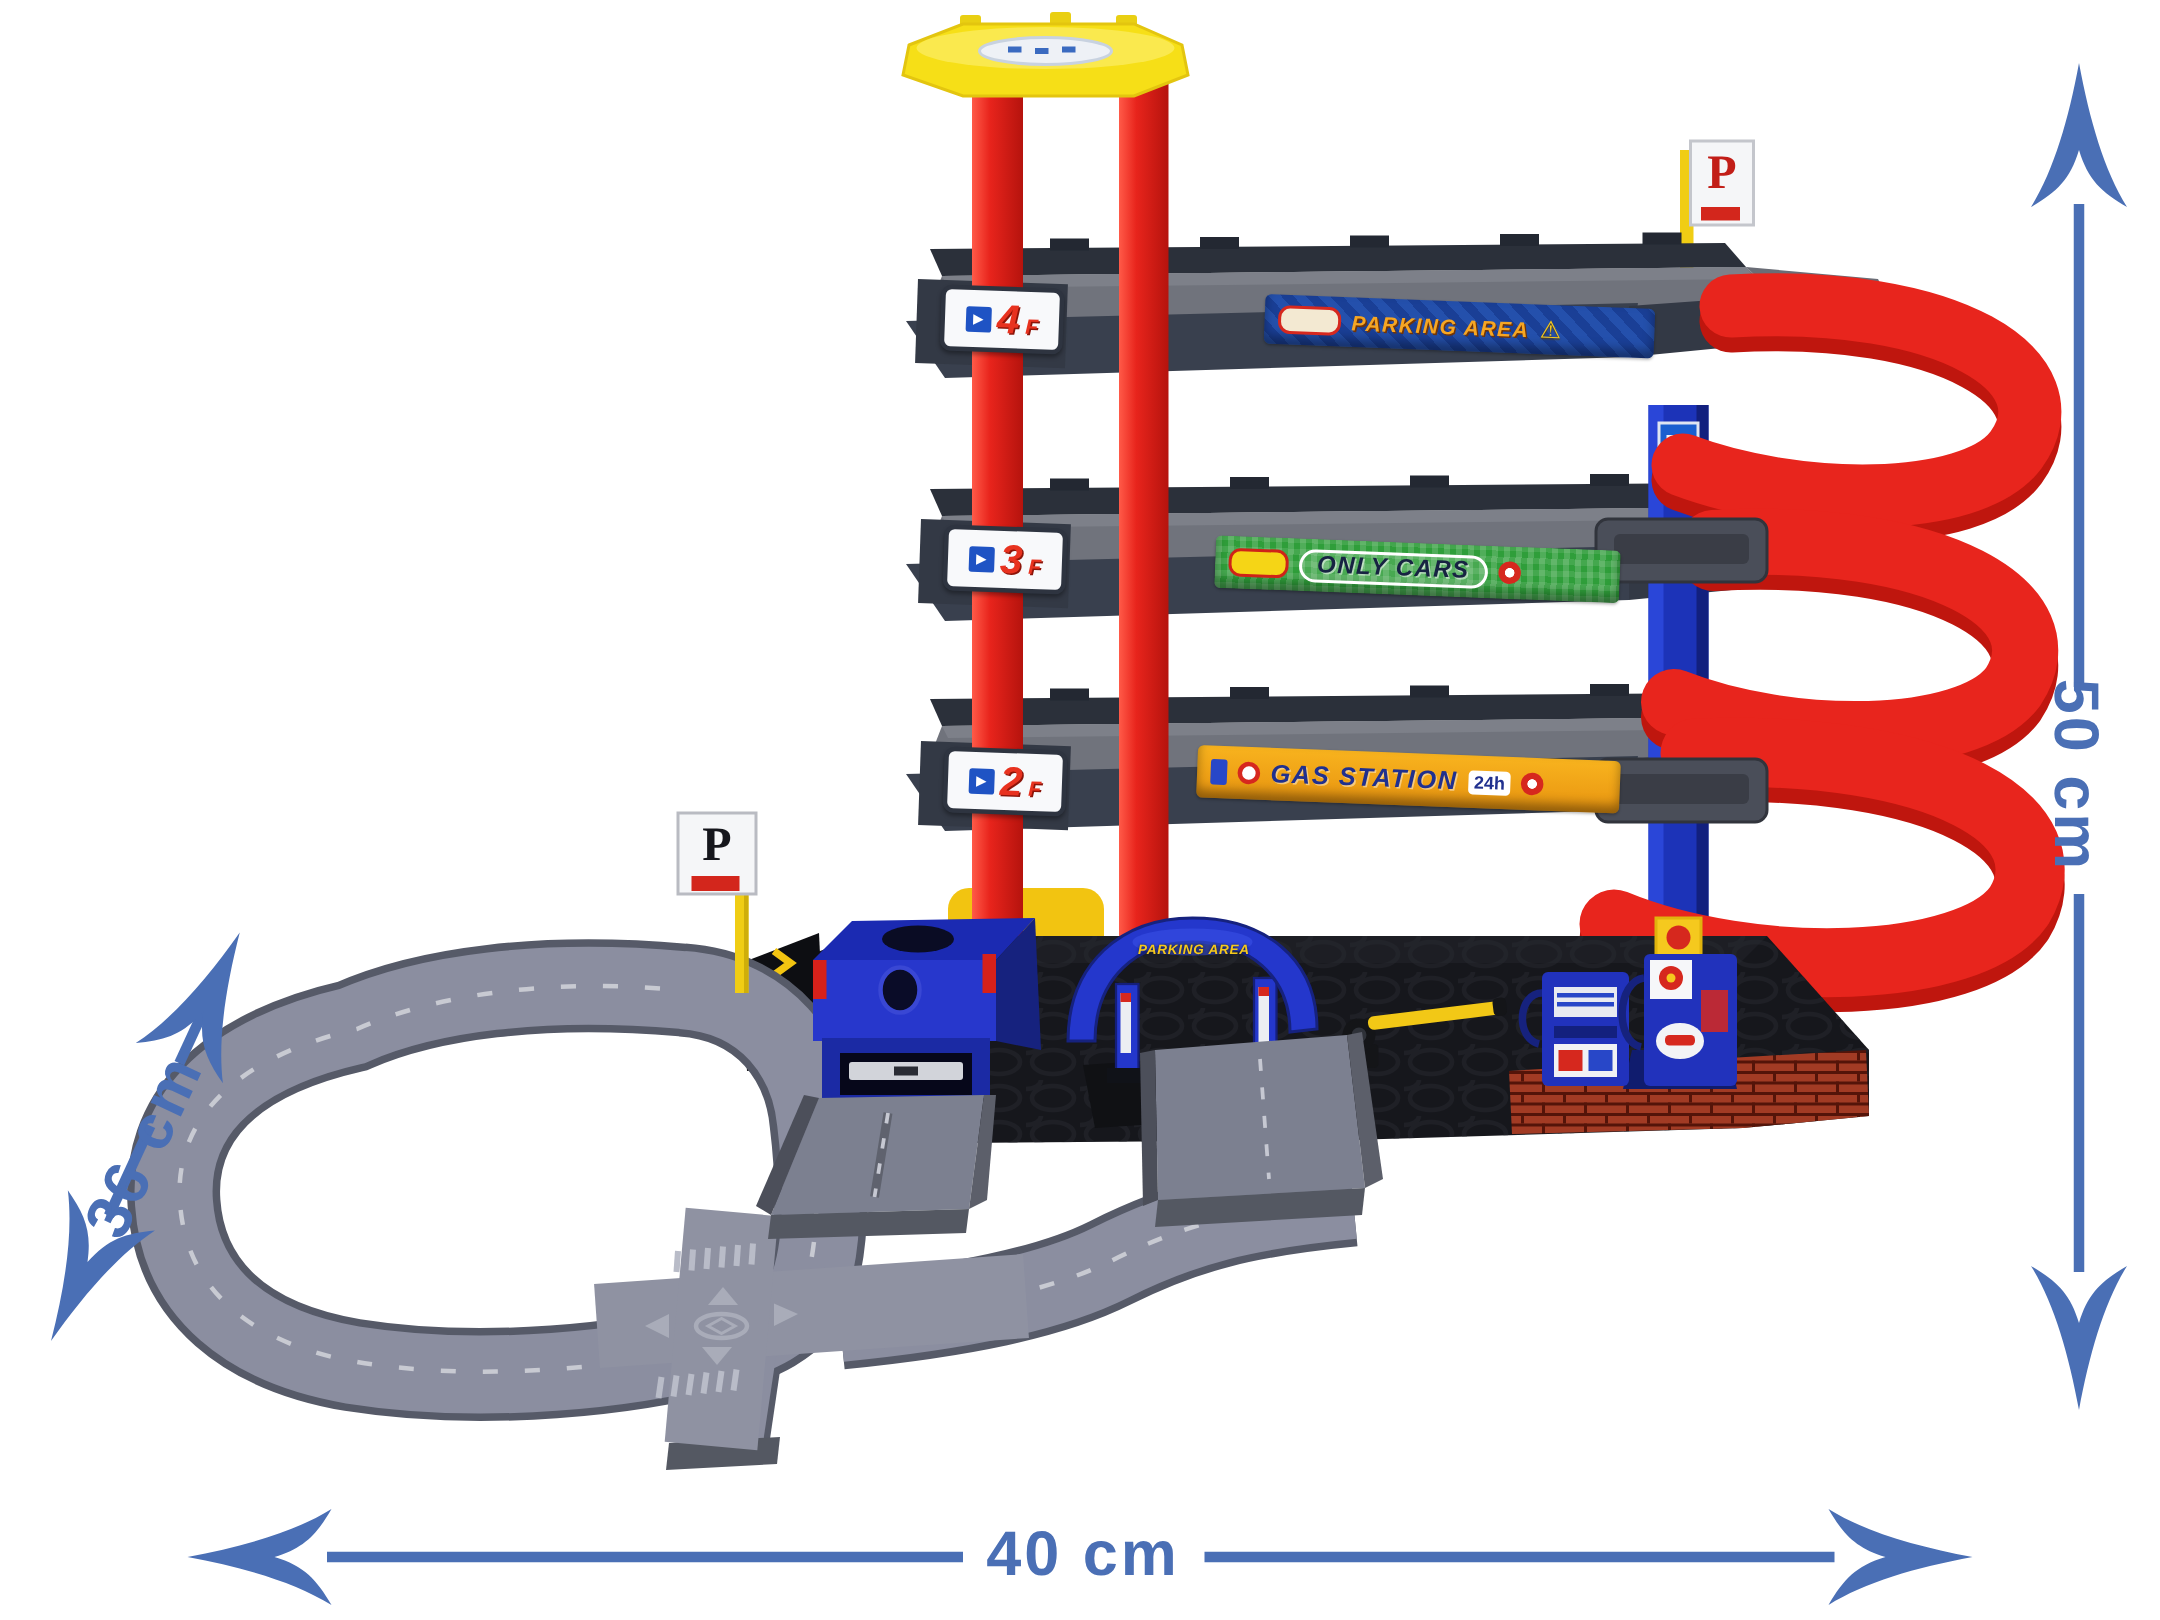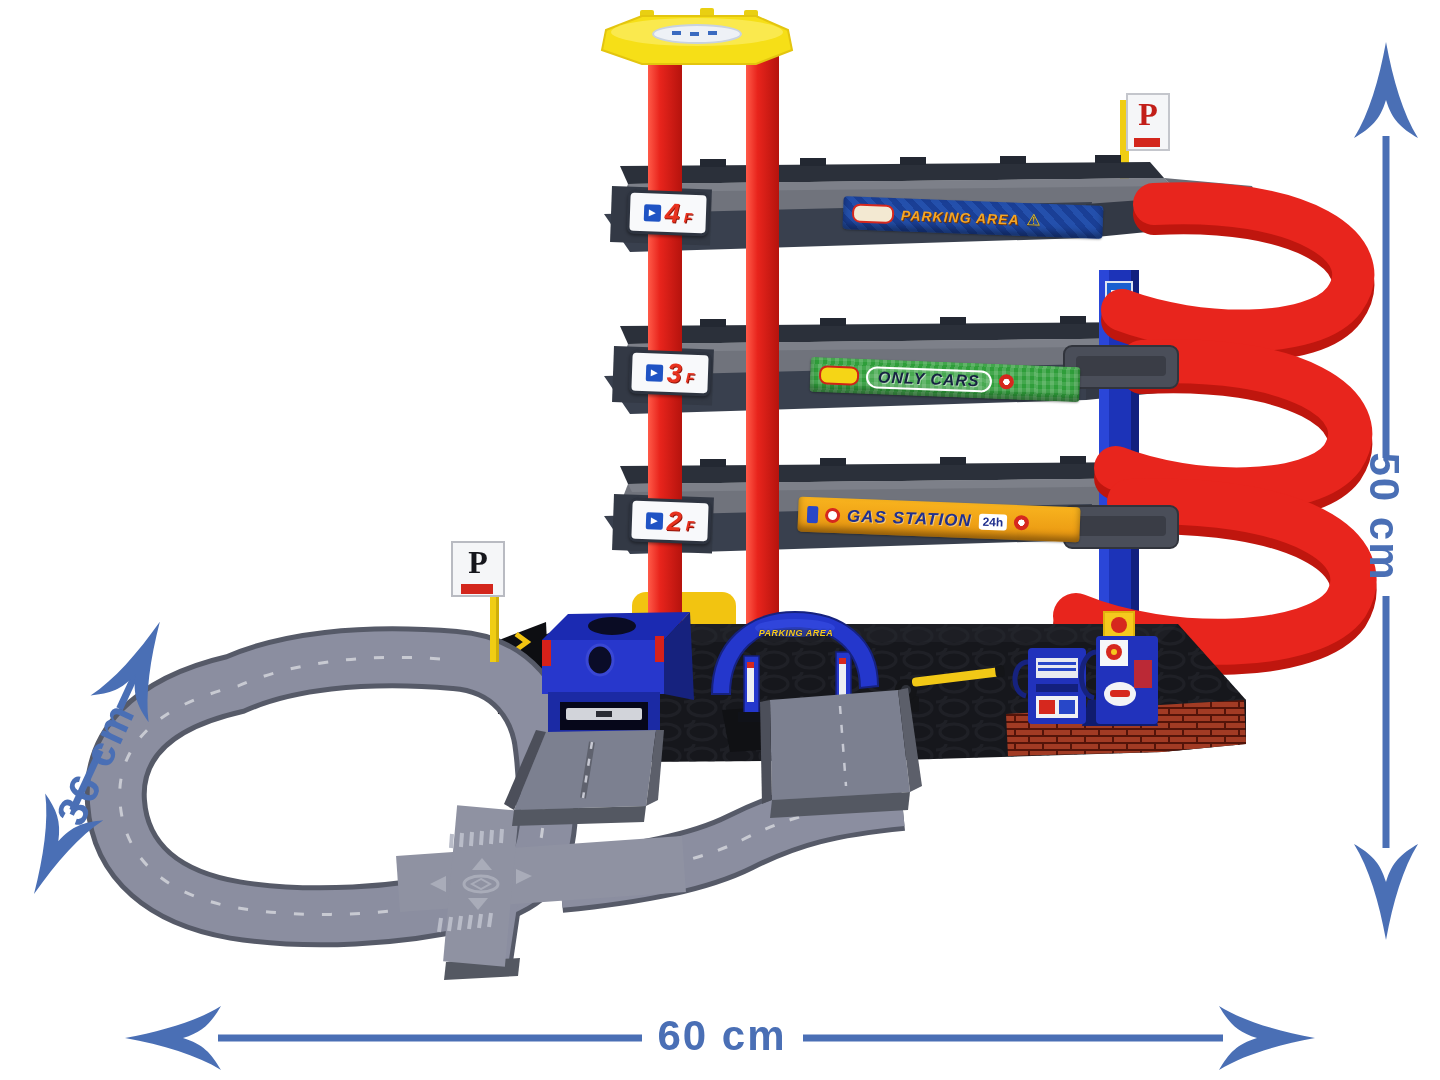--- a/index.html
+++ b/index.html
@@ -371,16 +371,16 @@
   <span class="b2-badge">24h</span>
   <span class="red-dot"></span>
 </div>
 
 <div class="arch-text" style="left:738px;top:628px;">PARKING AREA</div>
 
 <div class="flag-letter" style="left:452px;top:544px;width:52px;color:#15161c;">P</div>
 <div class="flag-letter" style="left:1127px;top:96px;width:42px;color:#c21e18;">P</div>
 
 <div class="dim-label rot90" style="left:1384px;top:517px;">50 cm</div>
-<div class="dim-label" style="left:722px;top:1036px;">60 cm</div>
+<div class="dim-label" style="left:722px;top:1036px;">40 cm</div>
 <div class="dim-label rot-diag" style="left:96px;top:764px;">36 cm</div>
 
 </div>
 
 </body></html>

